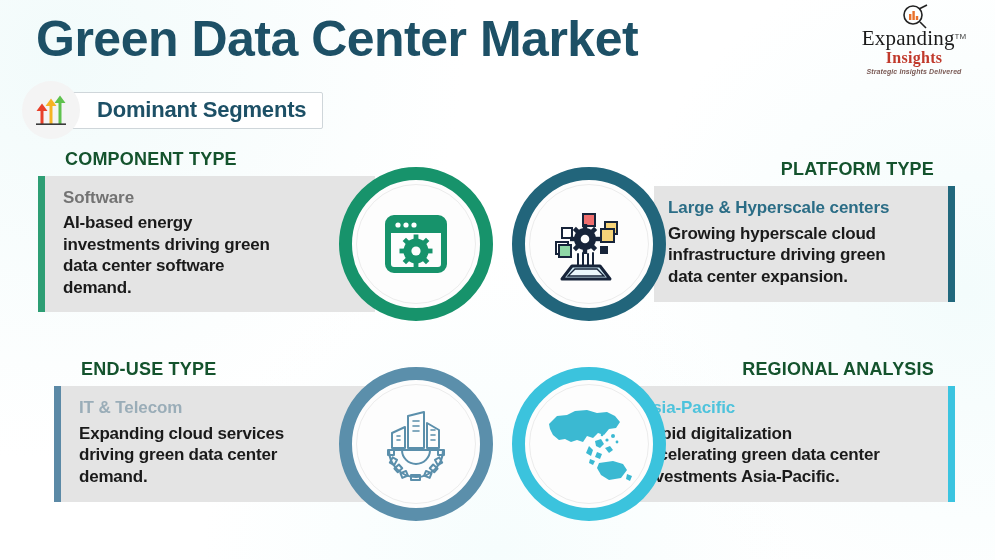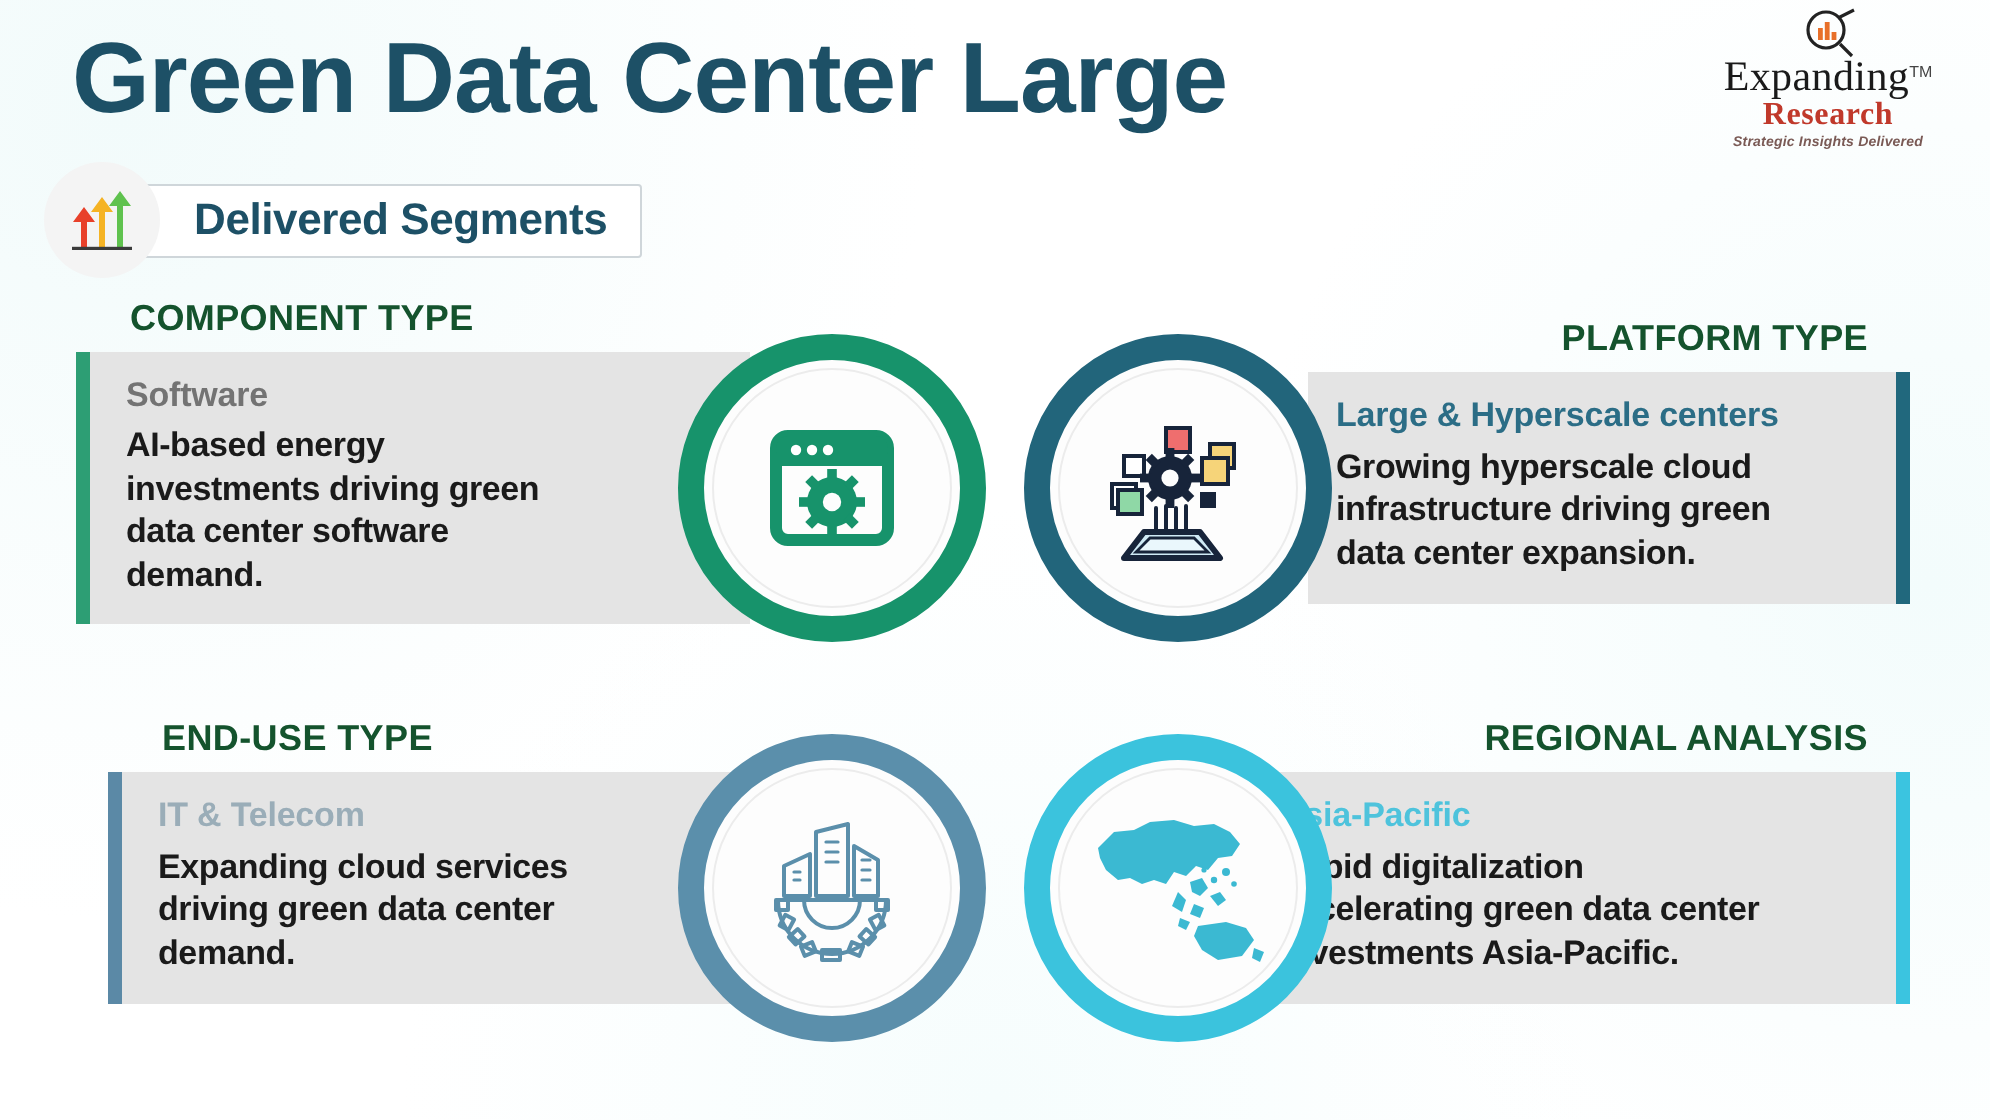--- a/index.html
+++ b/index.html
@@ -212,53 +212,53 @@
   .q1 .icon-circle { margin-left: -36px; }
   .q2 .icon-circle { margin-right: -40px; }
   .q3 .icon-circle { margin-left: -40px; }
   .q4 .icon-circle { margin-right: -40px; }
 </style>
 </head>
 <body>
 
 <div class="canvas">
 
-  <div class="page-title">Green Data Center Large</div>
+  <div class="page-title">Green Data Center Market</div>
 
   <div class="badge-wrap">
     <div class="badge-circle">
       <svg width="38" height="32" viewBox="0 0 38 32" aria-hidden="true">
         <g>
           <path d="M8.5 30 L8.5 17 L4.5 17 L10 9.5 L15.5 17 L11.5 17 L11.5 30 Z" fill="#e8402a"></path>
           <path d="M17.5 30 L17.5 12 L13.5 12 L19 4.5 L24.5 12 L20.5 12 L20.5 30 Z" fill="#f5b324"></path>
           <path d="M26.5 30 L26.5 9 L22.5 9 L28 1.5 L33.5 9 L29.5 9 L29.5 30 Z" fill="#5fc24e"></path>
           <rect x="4" y="29.4" width="30" height="1.6" fill="#3a3a3a"></rect>
         </g>
       </svg>
     </div>
     <div class="badge-box">
-      <span class="badge-label">Delivered Segments</span>
+      <span class="badge-label">Dominant Segments</span>
     </div>
   </div>
 
   <div class="logo">
     <div class="logo-mark">
       <svg width="40" height="26" viewBox="0 0 40 26" aria-hidden="true">
         <circle cx="19" cy="11" r="9" fill="none" stroke="#222" stroke-width="1.6"></circle>
         <rect x="15" y="10" width="2.4" height="6" fill="#e8702a"></rect>
         <rect x="18.4" y="7" width="2.4" height="9" fill="#e8702a"></rect>
         <rect x="21.8" y="12" width="2.4" height="4" fill="#e8702a"></rect>
         <line x1="25" y1="5" x2="33" y2="1" stroke="#222" stroke-width="1.6"></line>
         <line x1="26" y1="18" x2="32" y2="24" stroke="#222" stroke-width="1.6"></line>
       </svg>
     </div>
     <div>
       <span class="logo-name">Expanding</span><span class="logo-tm">TM</span>
     </div>
-    <div class="logo-sub">Research</div>
+    <div class="logo-sub">Insights</div>
     <div class="logo-tag">Strategic Insights Delivered</div>
   </div>
 
   <div class="quad q1">
     <div class="panel left-accent">
       <div class="kicker l">COMPONENT TYPE</div>
       <div class="panel-body">
         <div class="sub green">Software</div>
         <div class="desc" style="max-width:215px">AI-based energy investments driving green data center software demand.</div>
       </div>

